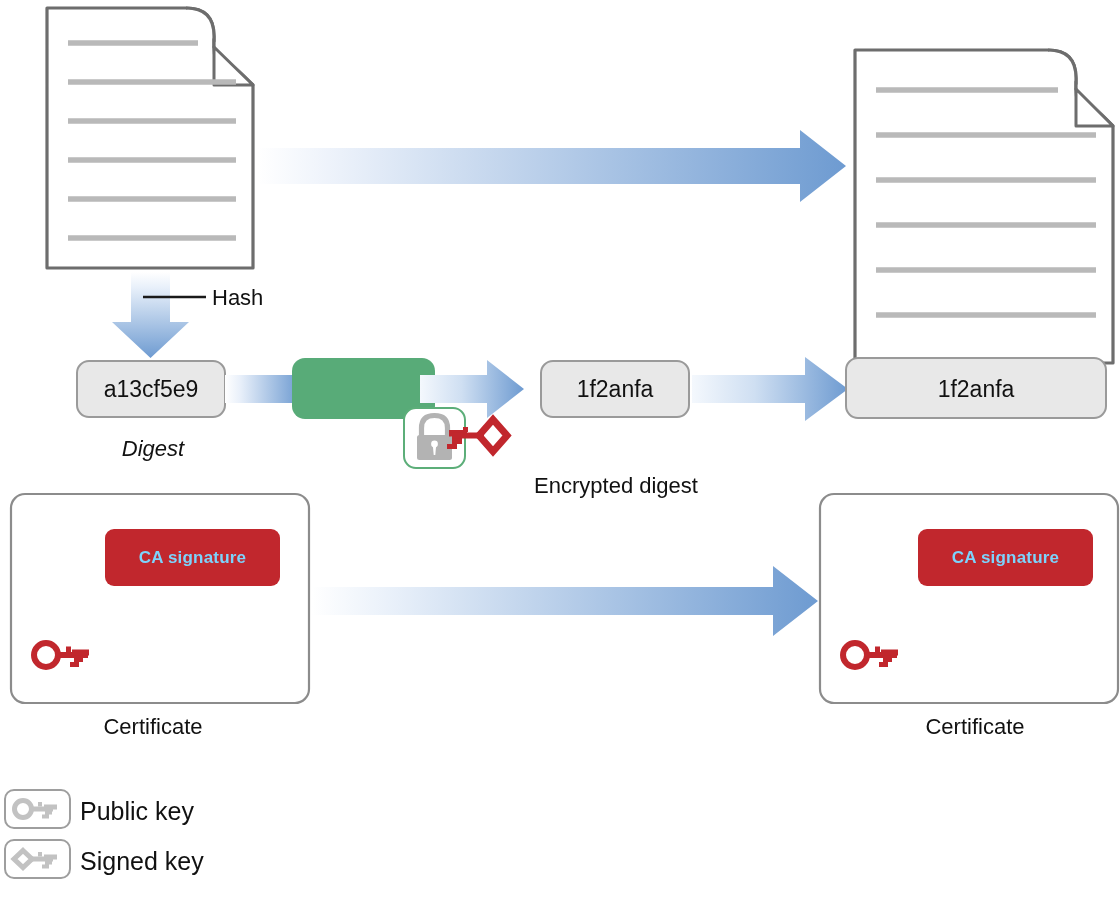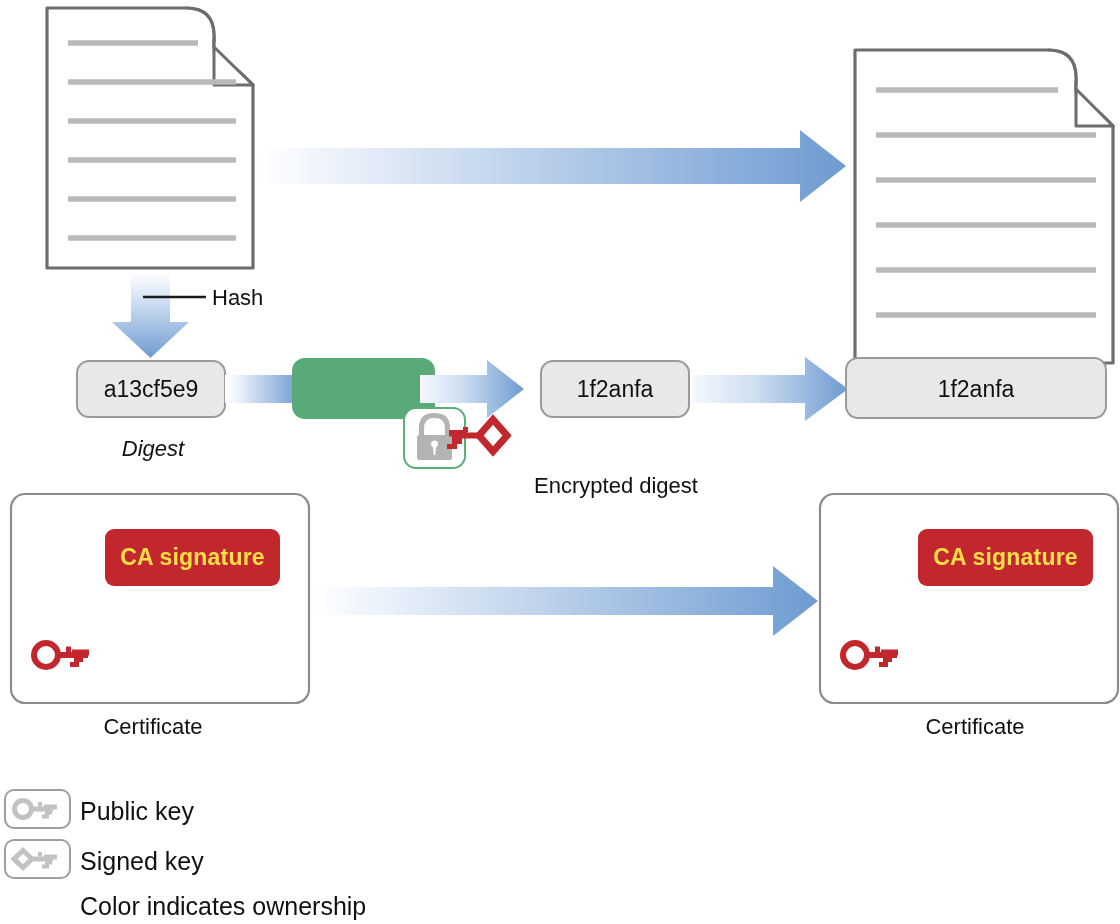--- a/index.html
+++ b/index.html
@@ -6,21 +6,21 @@
   body{width:1120px;height:924px;position:relative;overflow:hidden;
        font-family:"Liberation Sans","DejaVu Sans",sans-serif;color:#000;}
   .stage{position:absolute;left:0;top:0;width:1120px;height:924px;}
   svg.layer{position:absolute;left:0;top:0;width:1120px;height:924px;}
   .lbl{position:absolute;font-size:22px;color:#111;white-space:nowrap;}
   .lbl.center{transform:translateX(-50%);}
   .boxtext{position:absolute;font-size:23px;color:#111;white-space:nowrap;
            transform:translate(-50%,-50%);}
   .ca-badge{position:absolute;background:#c1272d;border-radius:9px;
             display:flex;align-items:center;justify-content:center;}
-  .ca-badge span{color:#fde047;font-size:23px;font-weight:bold;letter-spacing:.2px;}
+  .ca-badge span{color:#7dd3fc;font-size:17px;font-weight:bold;letter-spacing:.2px;}
   .legend-text{position:absolute;font-size:25px;color:#111;white-space:nowrap;}
 </style>
 </head>
 <body>
 
 <div class="stage">
 
   <svg class="layer" viewBox="0 0 1120 924">
     <defs>
       <linearGradient id="gradH" x1="0" y1="0" x2="1" y2="0">
@@ -196,15 +196,14 @@
   </div>
   <div class="lbl center" style="left:153px;top:714px;">Certificate</div>
 
   <div class="ca-badge" style="left:918px;top:529px;width:175px;height:57px;">
     <span>CA signature</span>
   </div>
   <div class="lbl center" style="left:975px;top:714px;">Certificate</div>
 
   <div class="legend-text" style="left:80px;top:797px;">Public key</div>
   <div class="legend-text" style="left:80px;top:847px;">Signed key</div>
-  <div class="legend-text" style="left:80px;top:892px;">Color indicates ownership</div>
 
 </div>
 
 </body></html>

